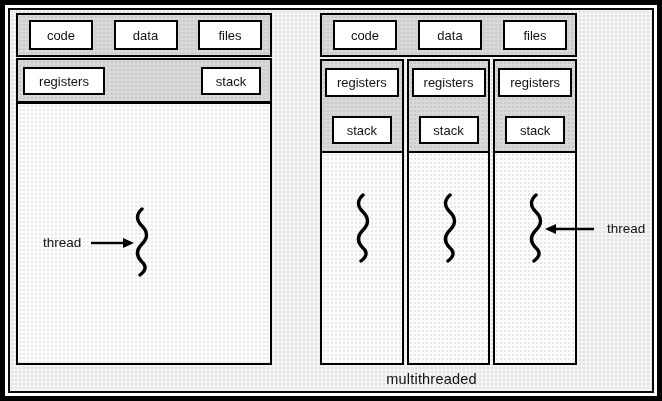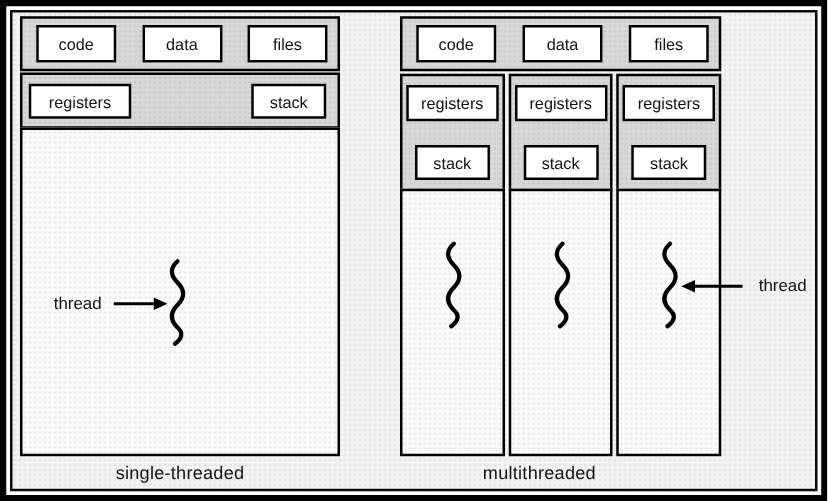--- a/index.html
+++ b/index.html
@@ -126,21 +126,20 @@
         </svg>
       </span>
       <span class="abs" style="left:112px; top:101px;">
         <svg width="22" height="74" viewBox="0 0 22 74">
           <path d="M12 4 Q3 12 12 21 Q21 30 12 39 Q3 48 12 57 Q19 63 10 70" fill="none" stroke="#000" stroke-width="3.4" stroke-linecap="round"></path>
         </svg>
       </span>
     </div>
   </div>
 
-  <div class="caption" style="left:16px; top:371px; width:256px;">single-threaded</div>
 
   <div class="abs" style="left:320px; top:13px; width:257px; height:352px;">
 
     <div class="abs band" style="left:0; top:0; width:257px; height:44px;">
       <div class="res-row">
         <div class="cell">
           <span>code</span>
         </div>
         <div class="cell">
           <span>data</span>

